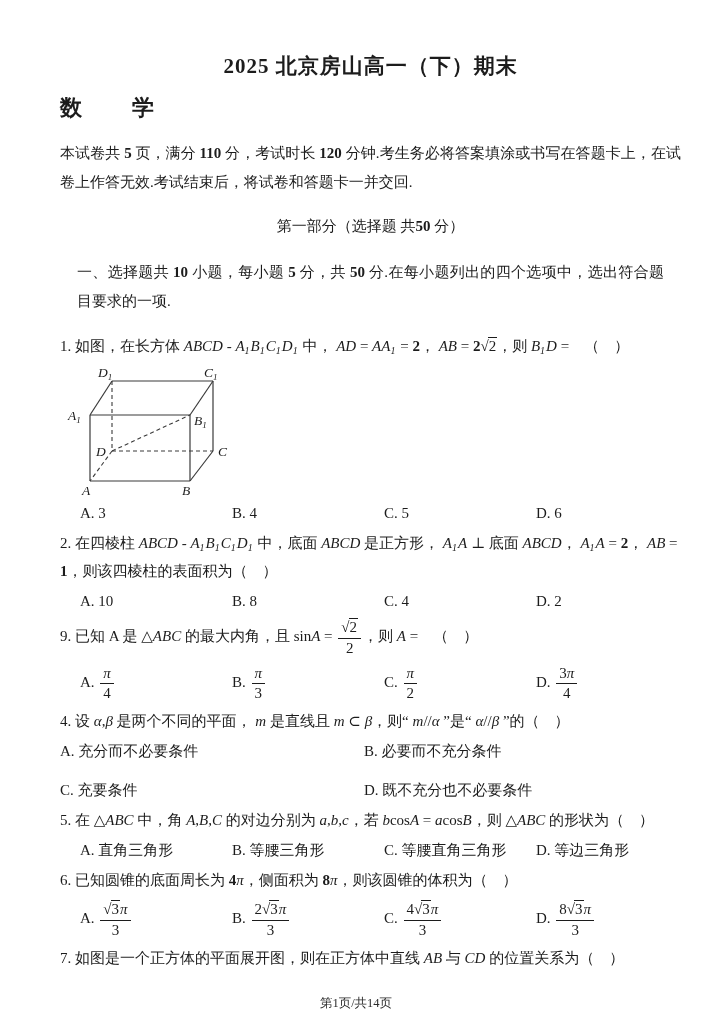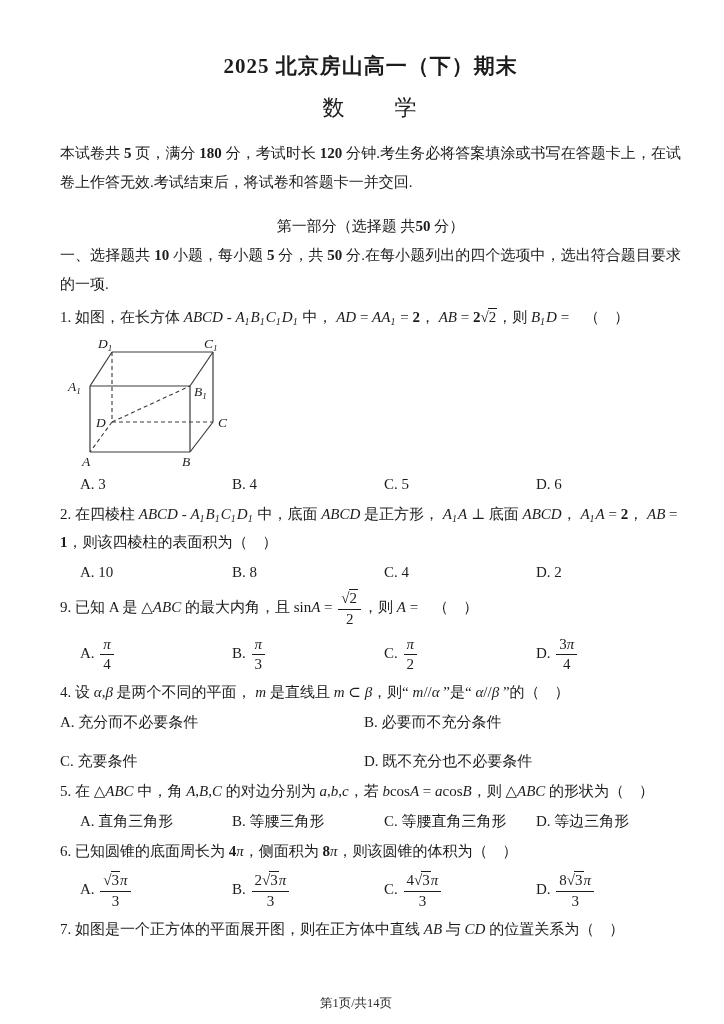--- a/index.html
+++ b/index.html
@@ -13,21 +13,21 @@
     font-family:"Liberation Serif","DejaVu Serif",serif;
     color:#1c1c1c;
     font-size:15px;
     overflow:hidden;
   }
   .title{
     text-align:center;font-size:21px;font-weight:700;
     line-height:32px;letter-spacing:1px;
   }
   .subject{
-    text-align:center;font-size:22px;font-weight:400;
+    text-align:left;font-size:22px;font-weight:700;
     line-height:32px;margin-top:10px;letter-spacing:2px;
   }
   .intro{
     margin-top:15px;line-height:29px;text-align:justify;
   }
   .part-heading{
     text-align:center;line-height:29px;
   }
   .section-intro{
     line-height:29px;text-align:justify;
@@ -63,25 +63,25 @@
   }
 </style>
 </head>
 <body>
 
 <div class="page">
 
   <div class="title">2025 北京房山高一（下）期末</div>
   <div class="subject">数　　学</div>
 
-  <p class="intro"><span class="run-t">本试卷共 </span><span class="run-b">5</span><span class="run-t"> 页，满分 </span><span class="run-b">180</span><span class="run-t"> 分，考试时长 </span><span class="run-b">120</span><span class="run-t"> 分钟.考生务必将答案填涂或书写在答题卡上，在试卷上作答无效.考试结束后，将试卷和答题卡一并交回.</span></p>
+  <p class="intro"><span class="run-t">本试卷共 </span><span class="run-b">5</span><span class="run-t"> 页，满分 </span><span class="run-b">110</span><span class="run-t"> 分，考试时长 </span><span class="run-b">120</span><span class="run-t"> 分钟.考生务必将答案填涂或书写在答题卡上，在试卷上作答无效.考试结束后，将试卷和答题卡一并交回.</span></p>
 
   <div class="part-heading"><span class="run-t">第一部分（选择题  共</span><span class="run-b">50</span><span class="run-t"> 分）</span></div>
 
-  <p class="section-intro" style="margin:0;"><span class="run-t">一、选择题共 </span><span class="run-b">10</span><span class="run-t"> 小题，每小题 </span><span class="run-b">5</span><span class="run-t"> 分，共 </span><span class="run-b">50</span><span class="run-t"> 分.在每小题列出的四个选项中，选出符合题目要求的一项.</span></p>
+  <p class="section-intro" style="margin:17px;"><span class="run-t">一、选择题共 </span><span class="run-b">10</span><span class="run-t"> 小题，每小题 </span><span class="run-b">5</span><span class="run-t"> 分，共 </span><span class="run-b">50</span><span class="run-t"> 分.在每小题列出的四个选项中，选出符合题目要求的一项.</span></p>
 
   <div class="q">
     <p class="stem"><span class="run-t">1. 如图，在长方体 </span><span class="run-m">ABCD</span><span class="run-t"> - </span><span class="run-m">A</span><span class="run-s">1</span><span class="run-m">B</span><span class="run-s">1</span><span class="run-m">C</span><span class="run-s">1</span><span class="run-m">D</span><span class="run-s">1</span><span class="run-t"> 中， </span><span class="run-m">AD</span><span class="run-t"> = </span><span class="run-m">AA</span><span class="run-s">1</span><span class="run-t"> = </span><span class="run-b">2</span><span class="run-t">， </span><span class="run-m">AB</span><span class="run-t"> = </span><span class="run-b">2</span><span class="sqrt"><span class="rad">√</span><span class="radicand">2</span></span><span class="run-t">，则 </span><span class="run-m">B</span><span class="run-s">1</span><span class="run-m">D</span><span class="run-t"> =　（　）</span></p>
     <div class="fig">
       <svg width="200" height="134" viewBox="0 0 200 134">
 
         <line x1="30" y1="118" x2="130" y2="118"></line>
         <line x1="30" y1="118" x2="30" y2="52"></line>
         <line x1="130" y1="118" x2="130" y2="52"></line>
         <line x1="30" y1="52" x2="130" y2="52"></line>

